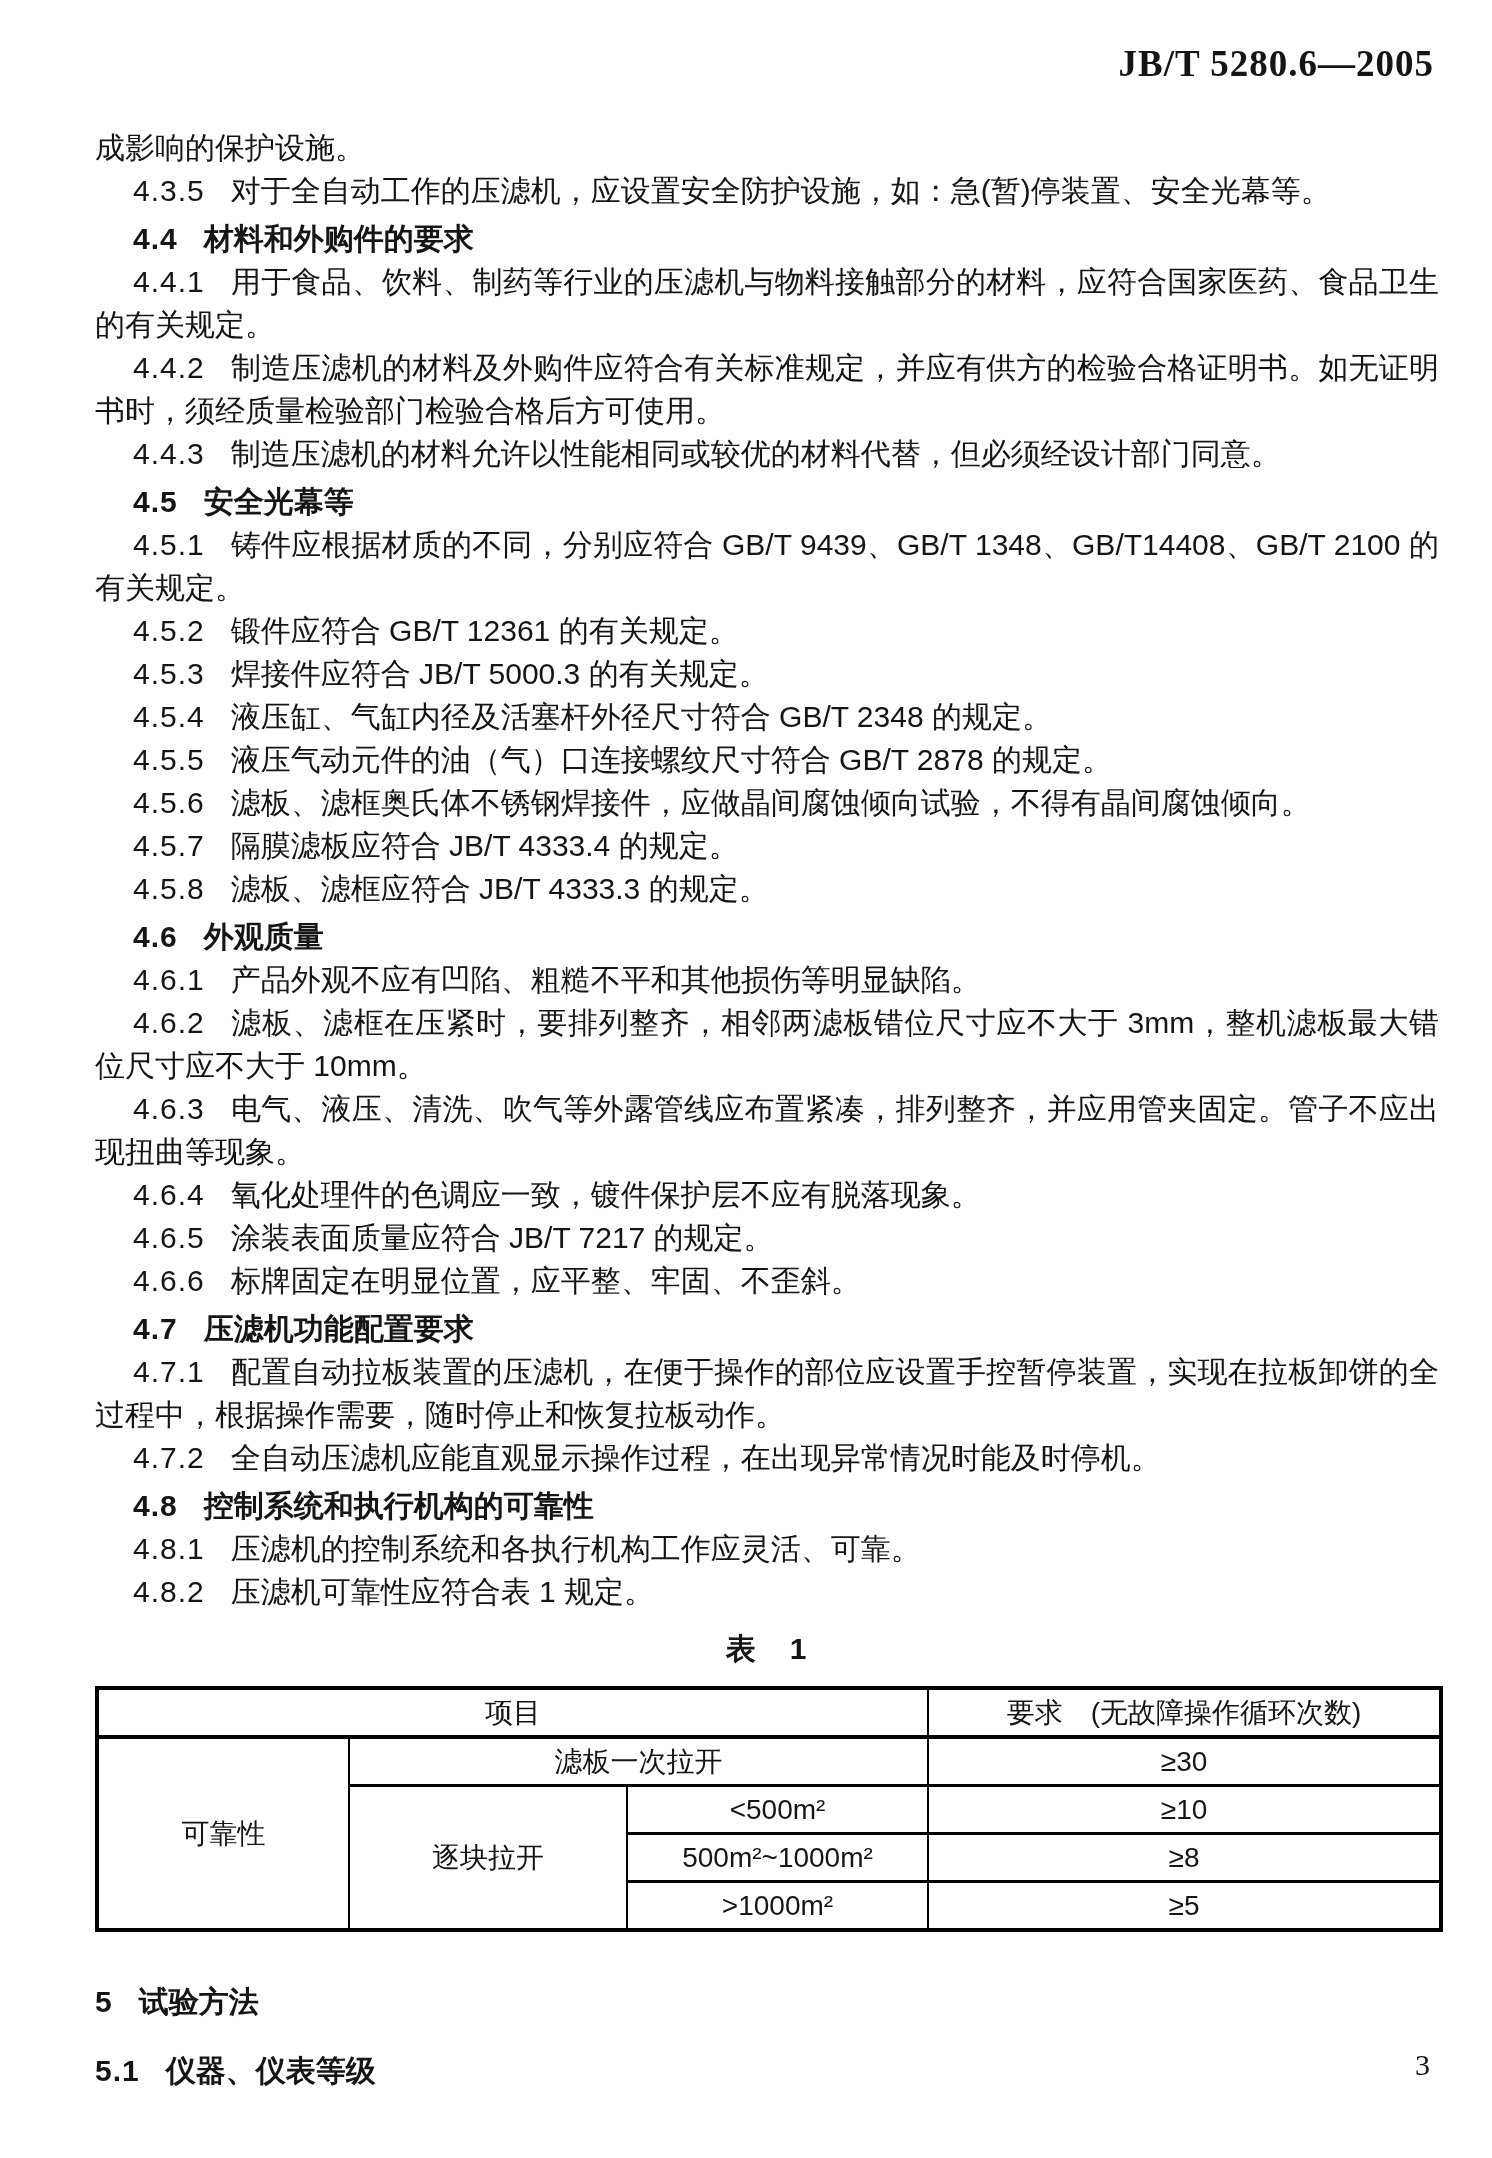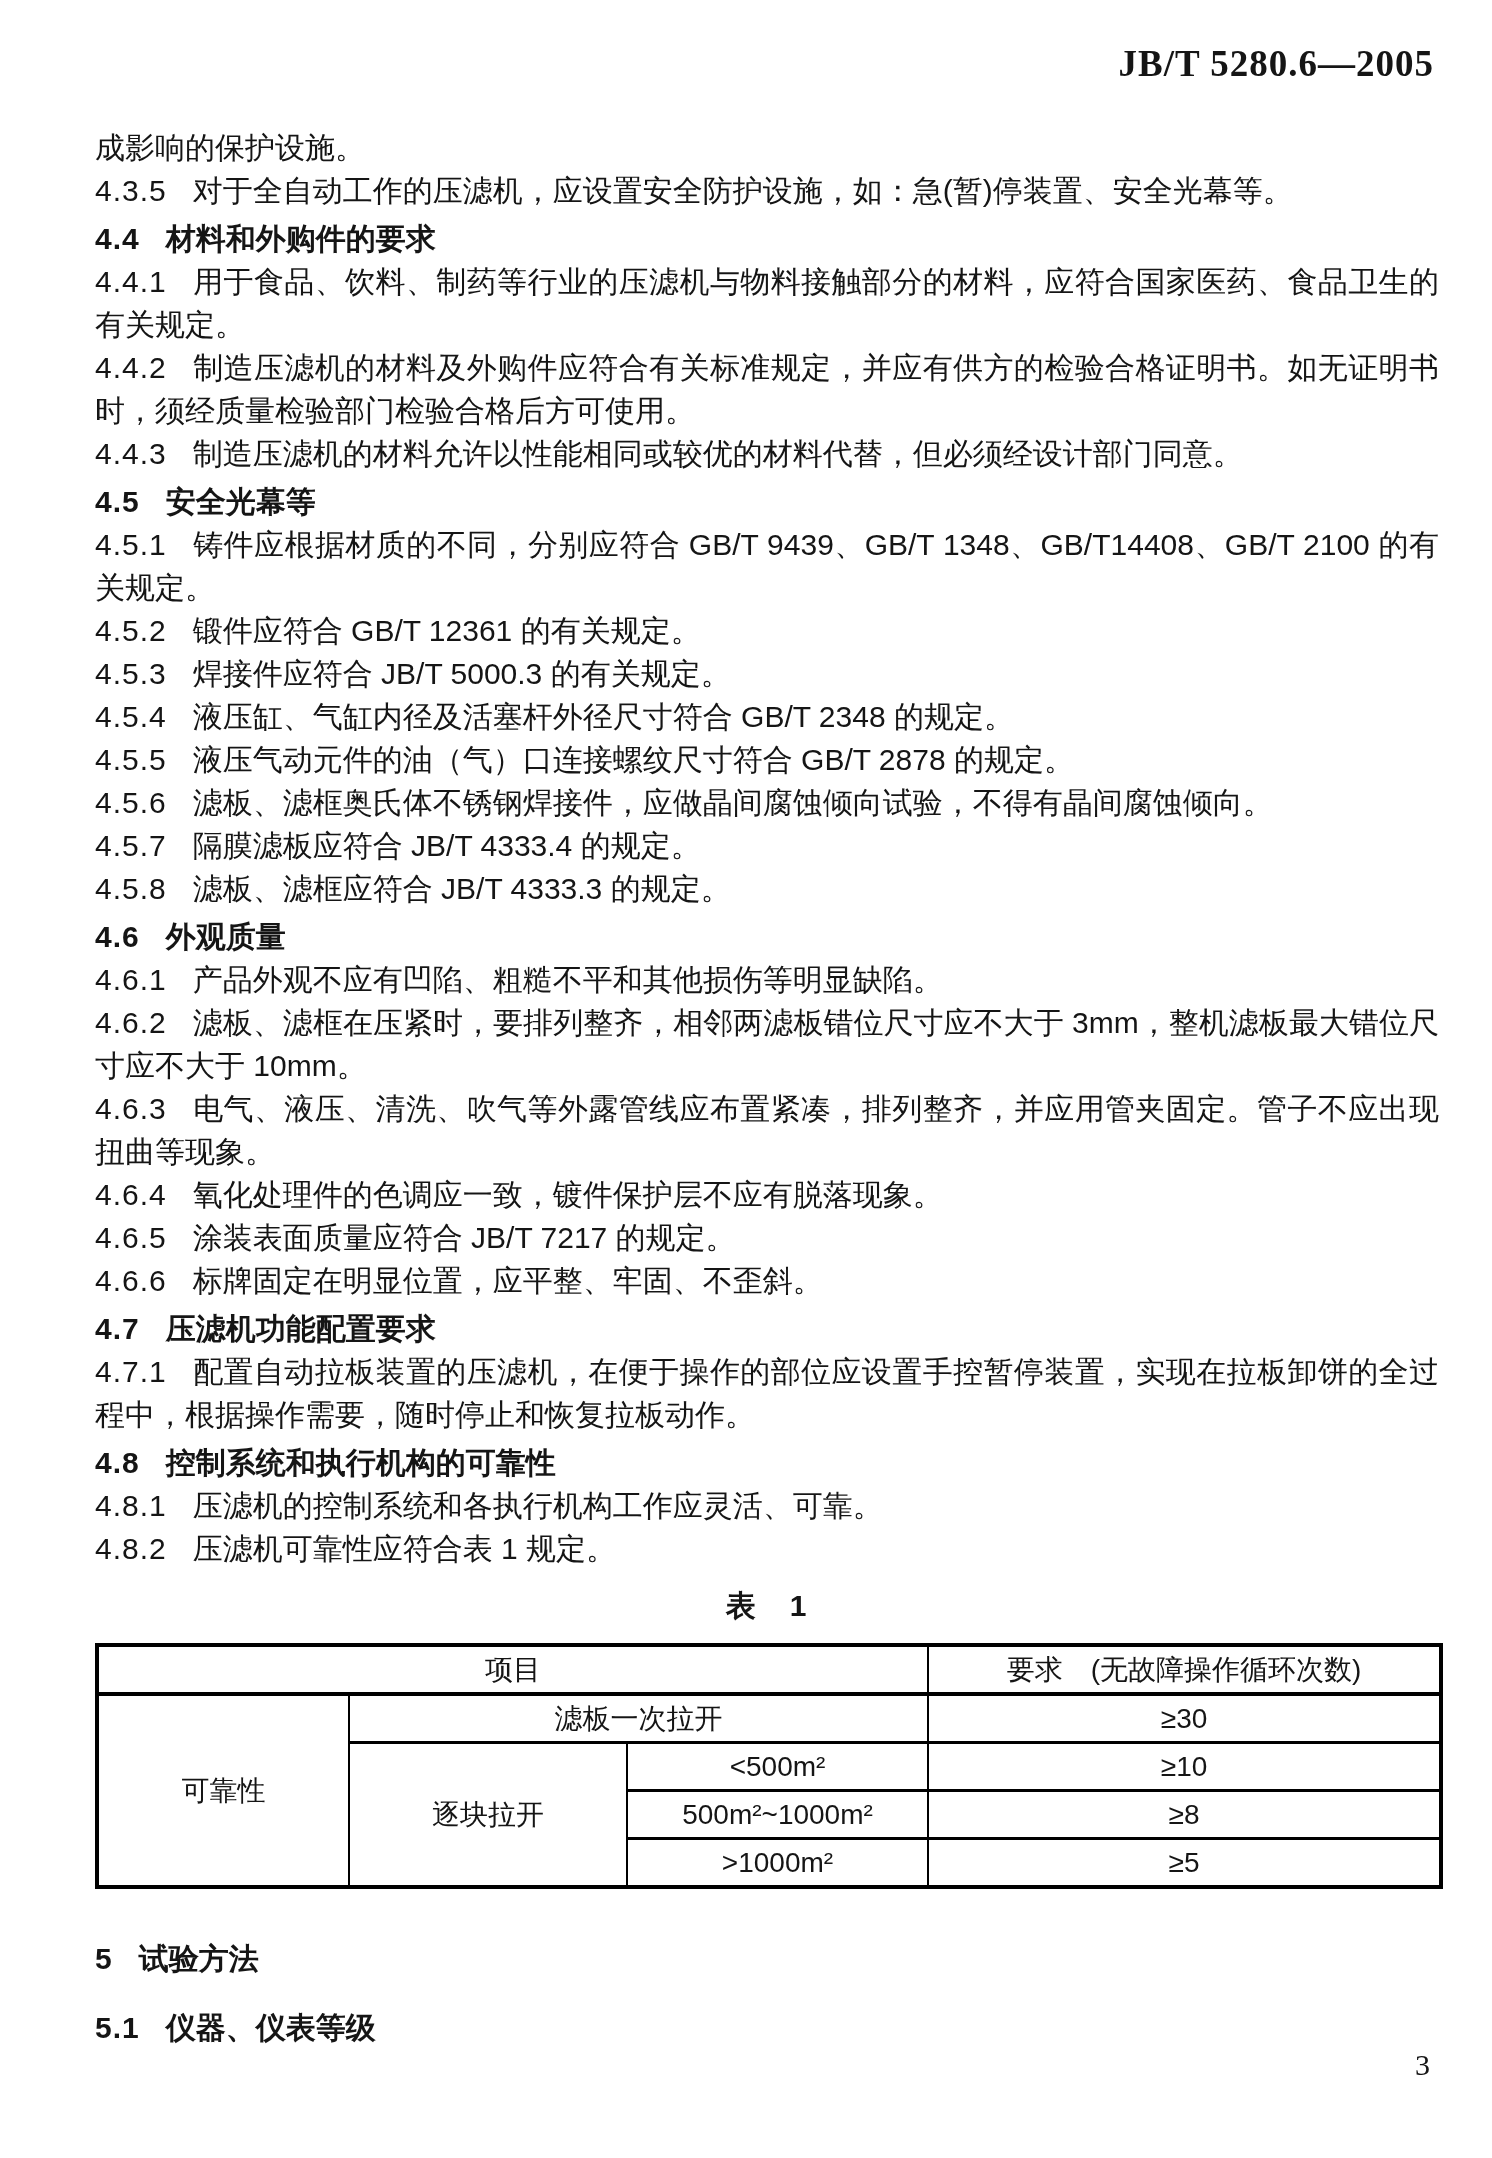--- a/index.html
+++ b/index.html
@@ -15,21 +15,21 @@
     font-family:"Liberation Serif","DejaVu Serif",serif;
     font-weight:700;font-size:37px;letter-spacing:1px;
   }
   .content{
     position:absolute;top:126px;left:95px;width:1344px;
   }
   .para{
     margin:0;font-size:30px;line-height:43px;
     text-align:justify;text-justify:inter-ideograph;
   }
-  .para .num{margin-right:26px;letter-spacing:1px;white-space:nowrap;}
+  .para .num{margin-right:26px;letter-spacing:1px;white-space:nowrap;margin-left:38px;}
   .para.heading{font-weight:700;margin-top:5px;}
   .table-caption{
     margin:16px 0 16px;text-align:center;
     font-size:30px;font-weight:700;letter-spacing:2px;
   }
   table.req-table{
     width:100%;border-collapse:collapse;table-layout:fixed;
     font-size:28px;border:4px solid #000;
   }
   .req-table th,.req-table td{
@@ -95,20 +95,21 @@
   <p class="para"><span class="num">4.6.4</span><span>氧化处理件的色调应一致，镀件保护层不应有脱落现象。</span></p>
 
   <p class="para"><span class="num">4.6.5</span><span>涂装表面质量应符合 JB/T 7217 的规定。</span></p>
 
   <p class="para"><span class="num">4.6.6</span><span>标牌固定在明显位置，应平整、牢固、不歪斜。</span></p>
 
   <p class="para heading"><span class="num">4.7</span><span>压滤机功能配置要求</span></p>
 
   <p class="para"><span class="num">4.7.1</span><span>配置自动拉板装置的压滤机，在便于操作的部位应设置手控暂停装置，实现在拉板卸饼的全过程中，根据操作需要，随时停止和恢复拉板动作。</span></p>
 
+  <p class="para"><span class="num">4.7.2</span><span>全自动压滤机应能直观显示操作过程，在出现异常情况时能及时停机。</span></p>
 
   <p class="para heading"><span class="num">4.8</span><span>控制系统和执行机构的可靠性</span></p>
 
   <p class="para"><span class="num">4.8.1</span><span>压滤机的控制系统和各执行机构工作应灵活、可靠。</span></p>
 
   <p class="para"><span class="num">4.8.2</span><span>压滤机可靠性应符合表 1 规定。</span></p>
 
   <div class="table-caption">表　1</div>
 
   <table class="req-table">

